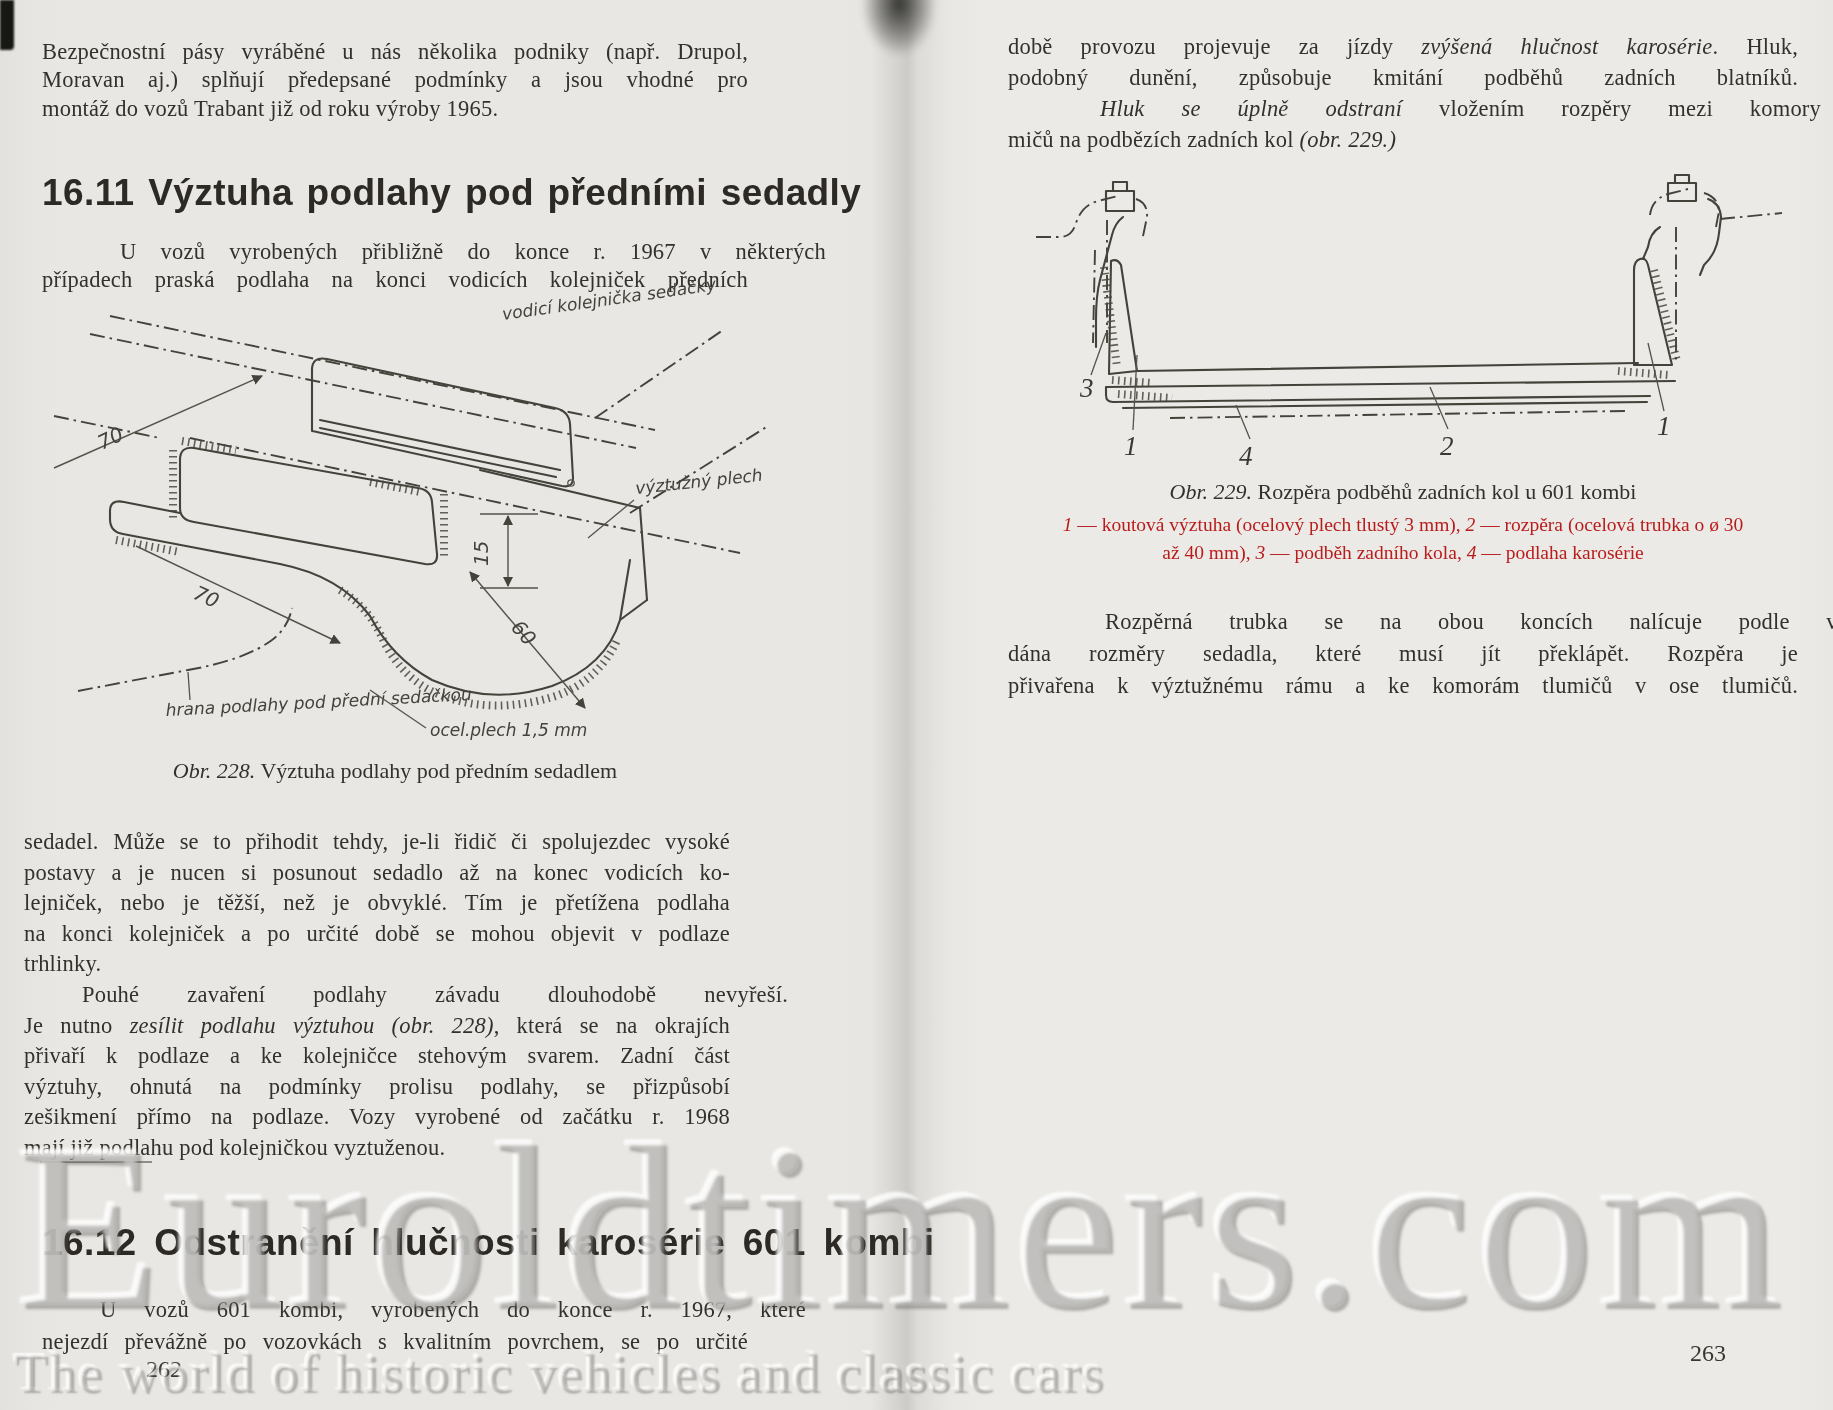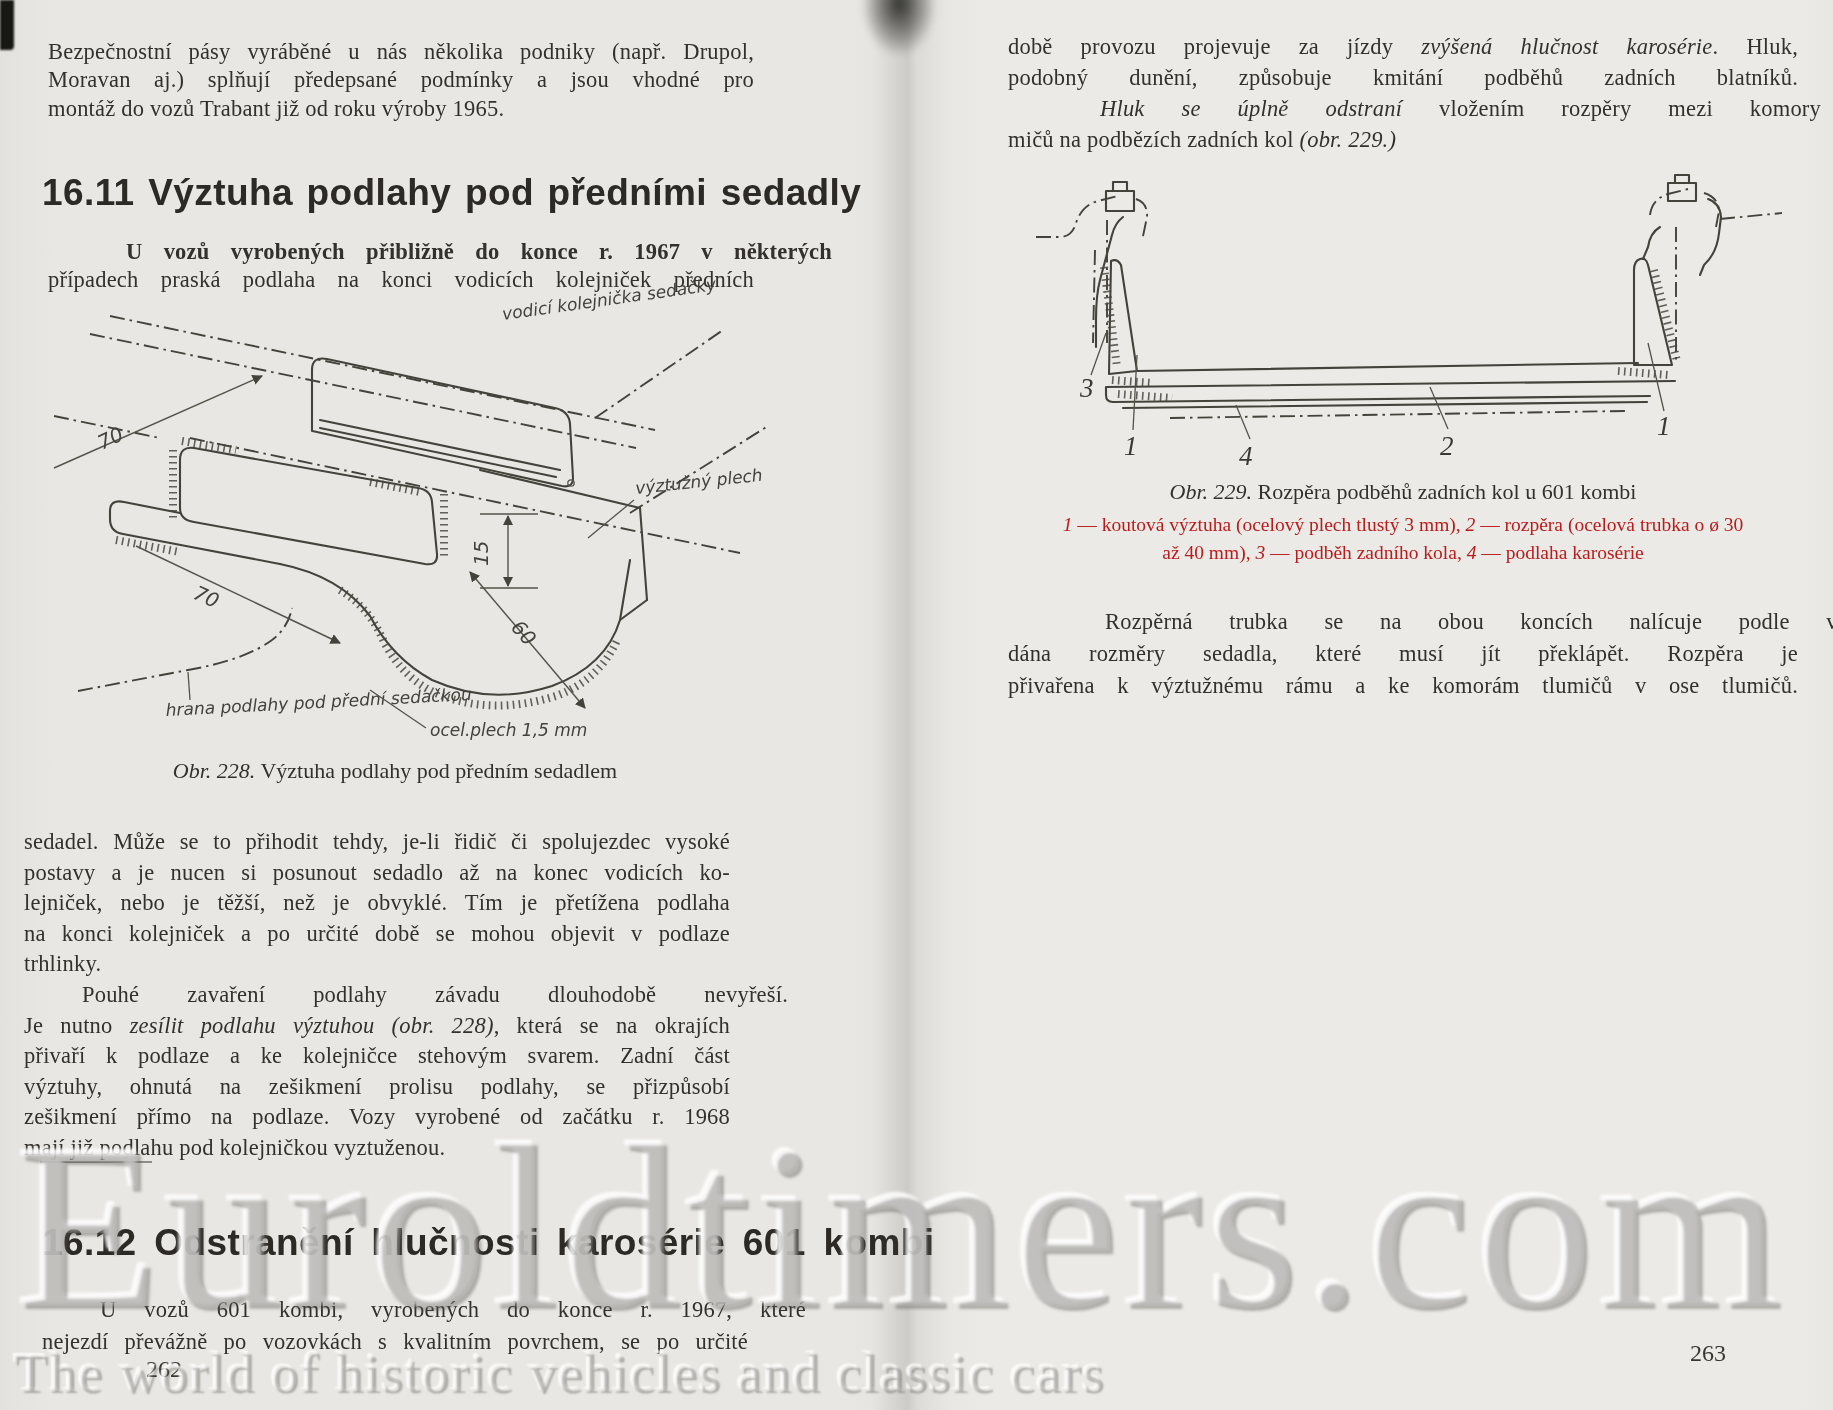--- a/index.html
+++ b/index.html
@@ -19,21 +19,21 @@
     filter:blur(3px);}
   .corner-mark{position:absolute;left:0;top:0;width:14px;height:50px;background:#171714;z-index:3;filter:blur(1px);border-radius:0 0 4px 0;}
 
   .tl{position:absolute;white-space:nowrap;}
   .block{position:absolute;}
   .line{width:100%;}
   .j{text-align:justify;text-align-last:justify;white-space:normal;}
   .it{font-style:italic;}
 
   .body-text{font-size:22.5px;letter-spacing:0.2px;color:#34312c;}
-  .lh-left{line-height:28.4px;margin-left:6px;}
+  .lh-left{line-height:28.4px;}
   .lh-main{line-height:30.6px;}
   .lh-right{line-height:31px;}
   .lh-rb{line-height:32px;}
 
   .heading{font-family:"Liberation Sans",sans-serif;font-weight:bold;font-size:37px;color:#2d2a25;letter-spacing:0.4px;white-space:nowrap;}
 
   .caption{font-size:22px;text-align:center;width:100%;color:#34312c;}
   .legend{font-size:19.5px;text-align:center;width:100%;color:#b91c1c;}
 
   .pagenum{font-size:24px;color:#3a372f;}
@@ -73,21 +73,21 @@
 
 <div class="block body-text lh-left" style="left:42px;top:38px;width:706px;">
   <div class="line j">Bezpečnostní pásy vyráběné u nás několika podniky (např. Drupol,</div>
   <div class="line j">Moravan aj.) splňují předepsané podmínky a jsou vhodné pro</div>
   <div class="line">montáž do vozů Trabant již od roku výroby 1965.</div>
 </div>
 
 <div class="tl heading" style="left:42px;top:172px;word-spacing:3px;">16.11 Výztuha podlahy pod předními sedadly</div>
 
 <div class="block body-text lh-left" style="left:42px;top:238px;width:706px;">
-  <div class="line j" style="padding-left:78px;font-weight:bold;">U vozů vyrobených přibližně do konce r. 1967 v některých</div>
+  <div class="line j" style="padding-left:78px;">U vozů vyrobených přibližně do konce r. 1967 v některých</div>
   <div class="line j">případech praská podlaha na konci vodicích kolejniček předních</div>
 </div>
 
 <svg style="left:40px;top:298px;" width="760" height="460" viewBox="0 0 760 460">
   <defs>
     <marker id="arr" viewBox="0 0 10 10" refX="9" refY="5" markerWidth="7.5" markerHeight="7.5" orient="auto-start-reverse">
       <path d="M0,0 L10,5 L0,10 z" fill="#45423b"></path>
     </marker>
   </defs>
 
@@ -151,21 +151,21 @@
 
 <div class="block body-text lh-main" style="left:24px;top:827px;width:706px;">
   <div class="line j">sedadel. Může se to přihodit tehdy, je-li řidič či spolujezdec vysoké</div>
   <div class="line j">postavy a je nucen si posunout sedadlo až na konec vodicích ko-</div>
   <div class="line j">lejniček, nebo je těžší, než je obvyklé. Tím je přetížena podlaha</div>
   <div class="line j">na konci kolejniček a po určité době se mohou objevit v podlaze</div>
   <div class="line">trhlinky.</div>
   <div class="line j" style="padding-left:58px;">Pouhé zavaření podlahy závadu dlouhodobě nevyřeší.</div>
   <div class="line j"><span>Je nutno </span><span class="it">zesílit podlahu výztuhou (obr. 228)</span><span>, která se na okrajích</span></div>
   <div class="line j">přivaří k podlaze a ke kolejničce stehovým svarem. Zadní část</div>
-  <div class="line j">výztuhy, ohnutá na zešikmení prolisu podlahy, se přizpůsobí</div>
+  <div class="line j">výztuhy, ohnutá na podmínky prolisu podlahy, se přizpůsobí</div>
   <div class="line j">zešikmení přímo na podlaze. Vozy vyrobené od začátku r. 1968</div>
   <div class="line">mají již podlahu pod kolejničkou vyztuženou.</div>
 </div>
 
 <div class="rule-artifact"></div>
 
 <div class="tl heading" style="left:42px;top:1222px;word-spacing:7px;">16.12 Odstranění hlučnosti karosérie 601 kombi</div>
 
 <div class="block body-text" style="left:42px;top:1294px;width:706px;line-height:32px;">
   <div class="line j" style="padding-left:58px;">U vozů 601 kombi, vyrobených do konce r. 1967, které</div>

